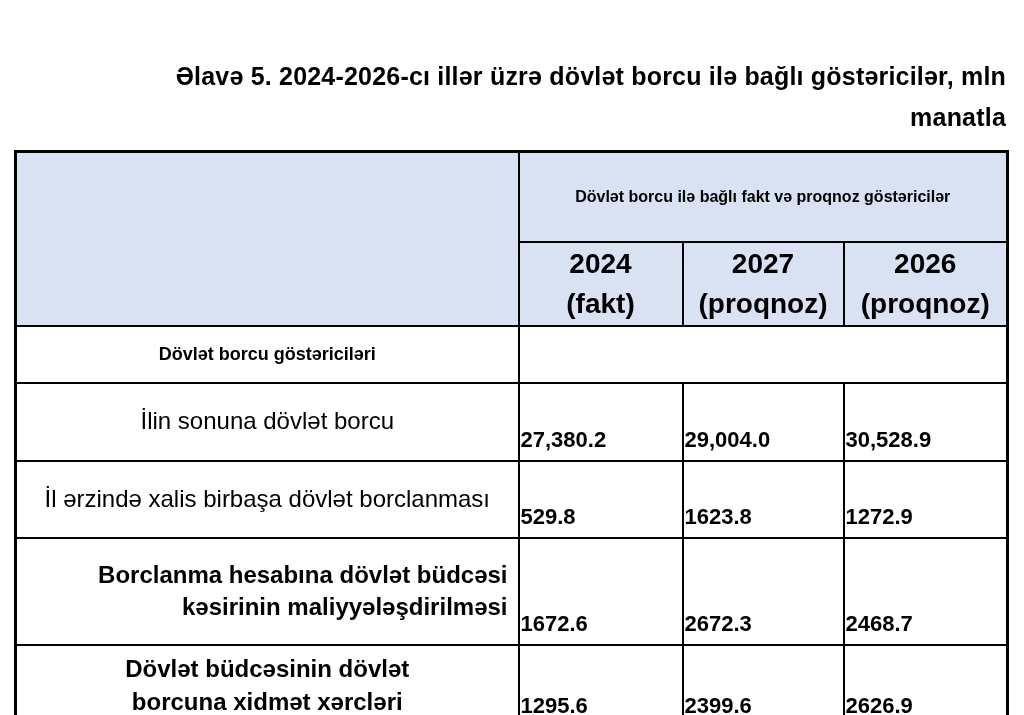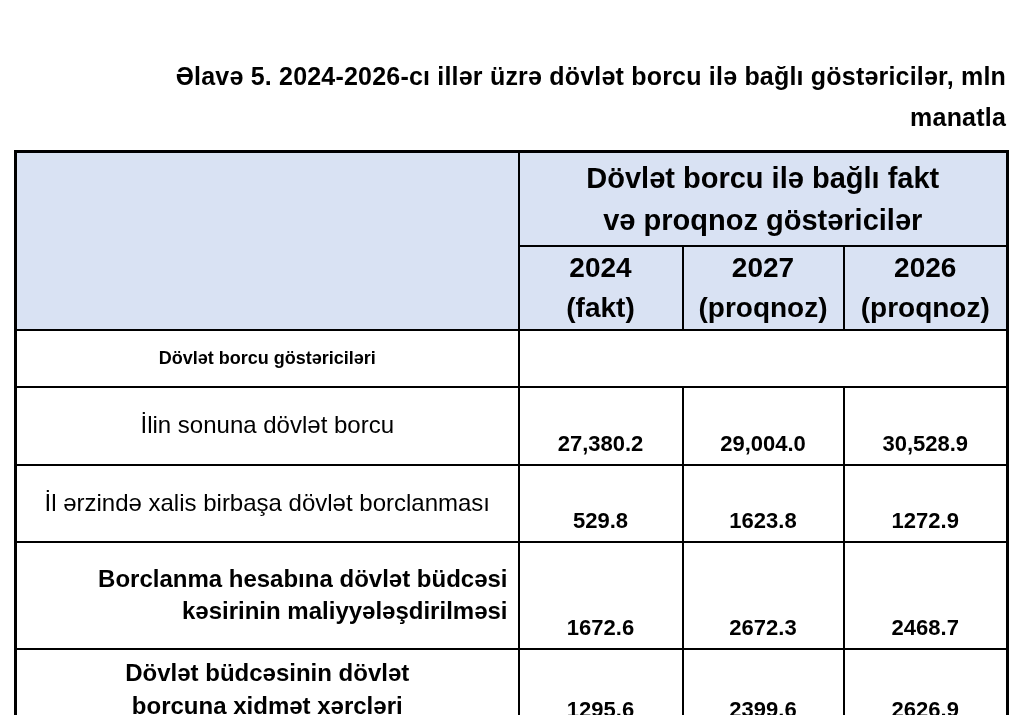--- a/index.html
+++ b/index.html
@@ -38,21 +38,21 @@
   }
   
   td.hdr {
     background: #d9e2f3;
     font-weight: bold;
     text-align: center;
     vertical-align: middle;
   }
   td.corner { background: #d9e2f3; }
   td.group-title {
-    font-size: 29px;
+    font-size: 16px;
     line-height: 1.45;
     padding: 4px 48px;
     height: 80px;
   }
   td.year-hdr {
     font-size: 28px;
     line-height: 1.42;
     height: 74px;
     border-bottom: 3px solid #000000;
   }
@@ -62,21 +62,21 @@
     text-align: center;
     vertical-align: middle;
     padding: 2px 10px;
     line-height: 1.35;
   }
   td.label-bold { font-weight: bold; }
   td.label-left { text-align: right; padding-left: 13px; }
   td.value-cell {
     font-size: 22px;
     font-weight: bold;
-    text-align: center;
+    text-align: left;
     vertical-align: bottom;
     padding-bottom: 7px;
     margin-left: 36px;
   }
   tr.r-section  td { height: 53px; }
   tr.r-debt     td { height: 68px; }
   tr.r-net      td { height: 67px; }
   tr.r-deficit  td { height: 97px; }
   tr.r-service  td { height: 72px; }
   td.section-label { font-size: 18px; font-weight: bold; text-align: center; vertical-align: middle; }

